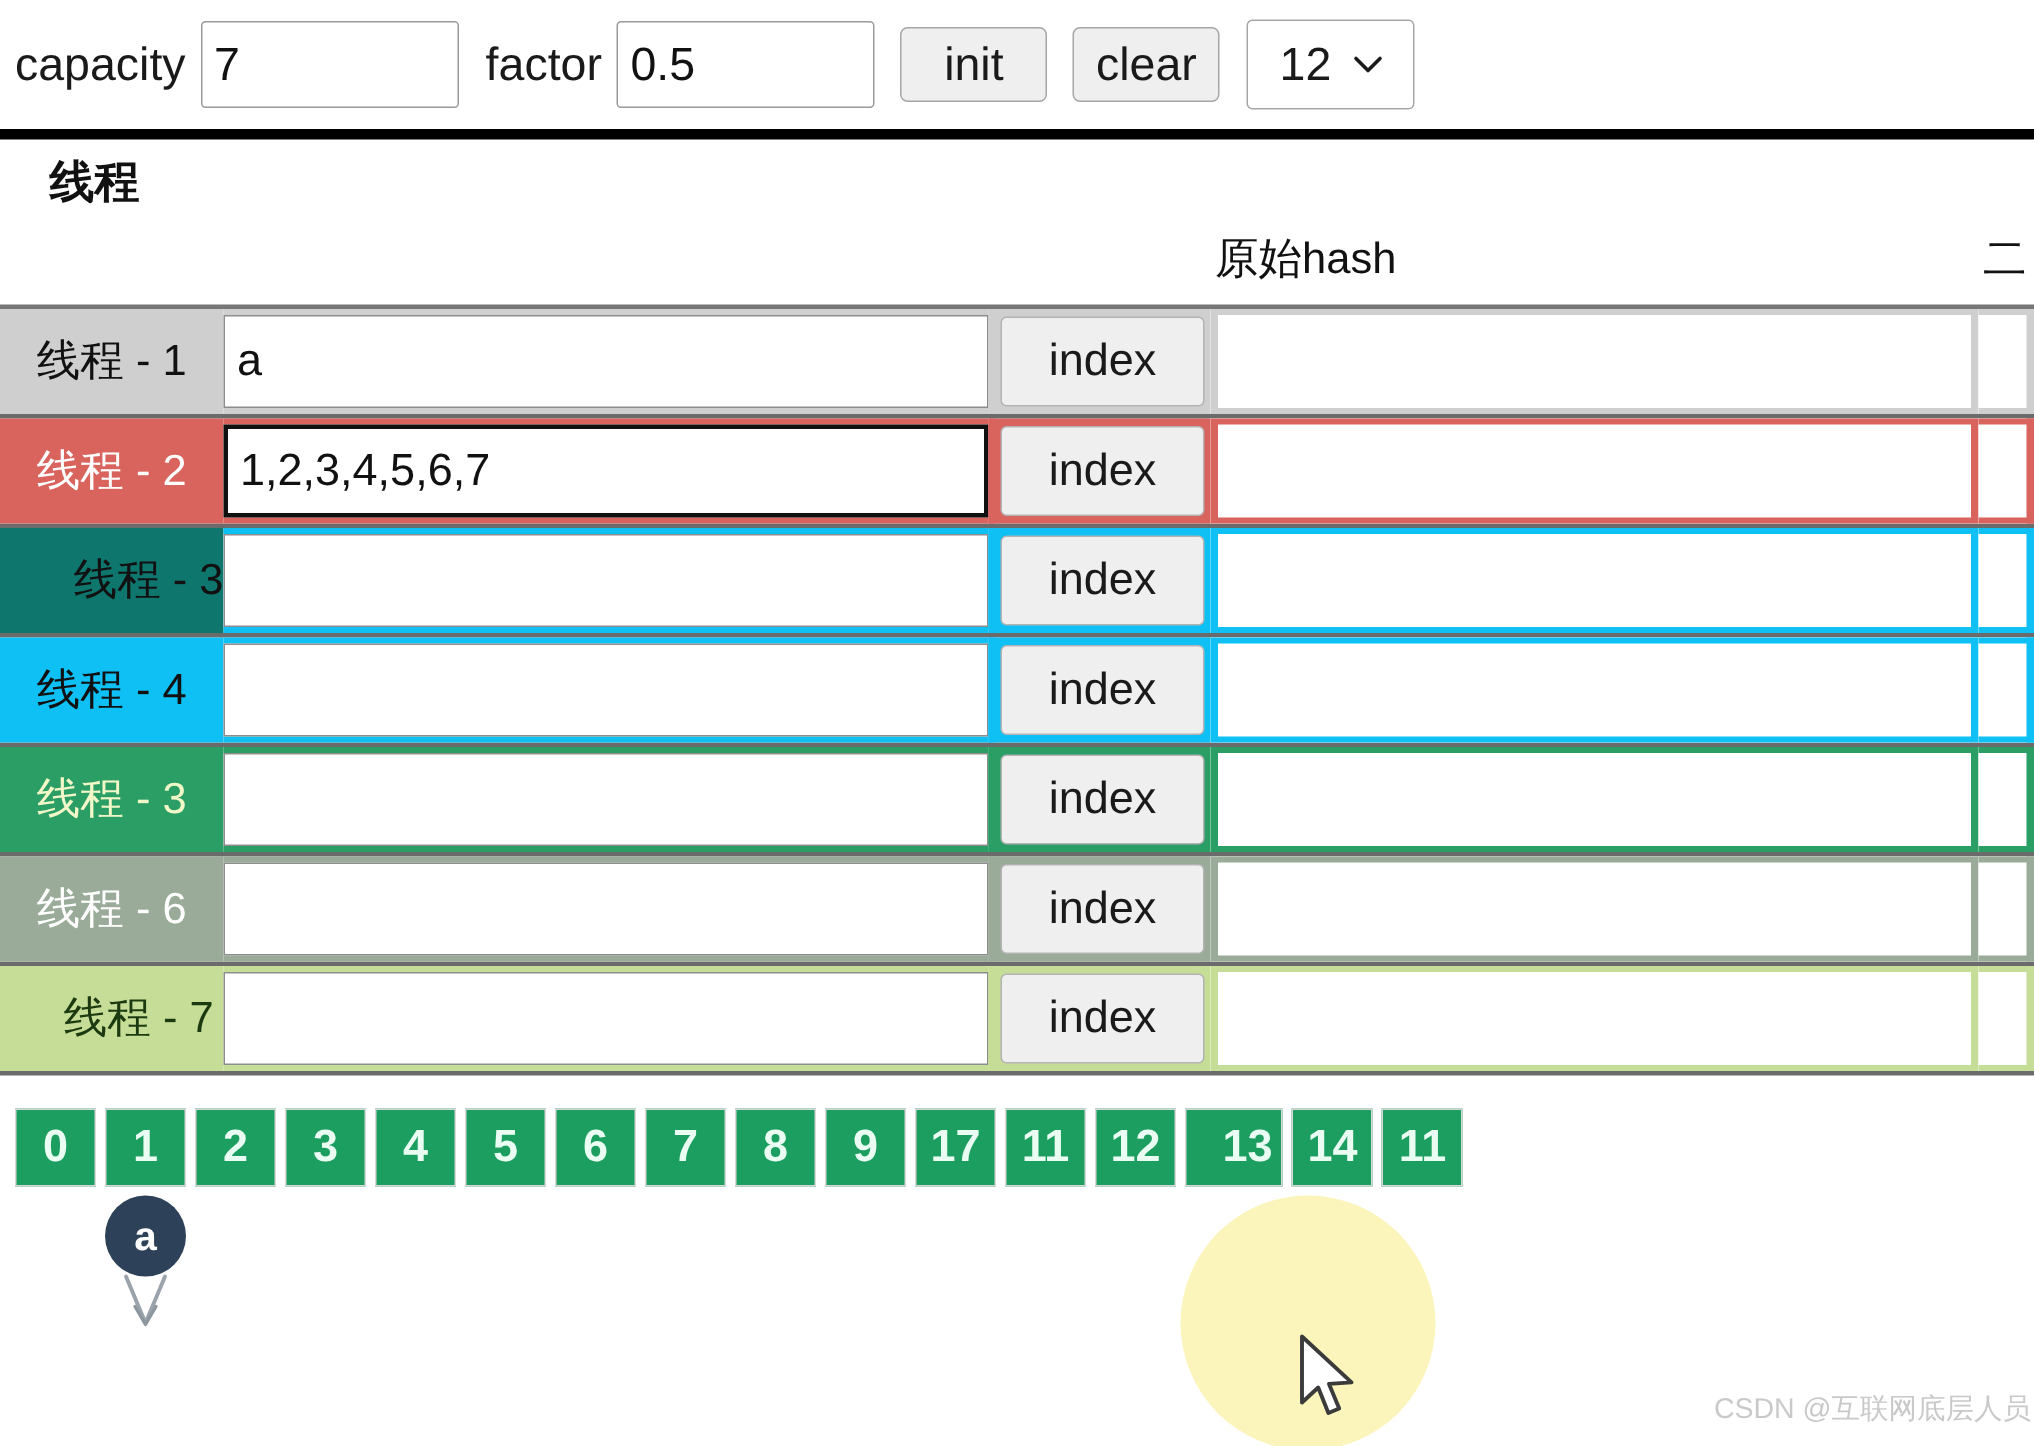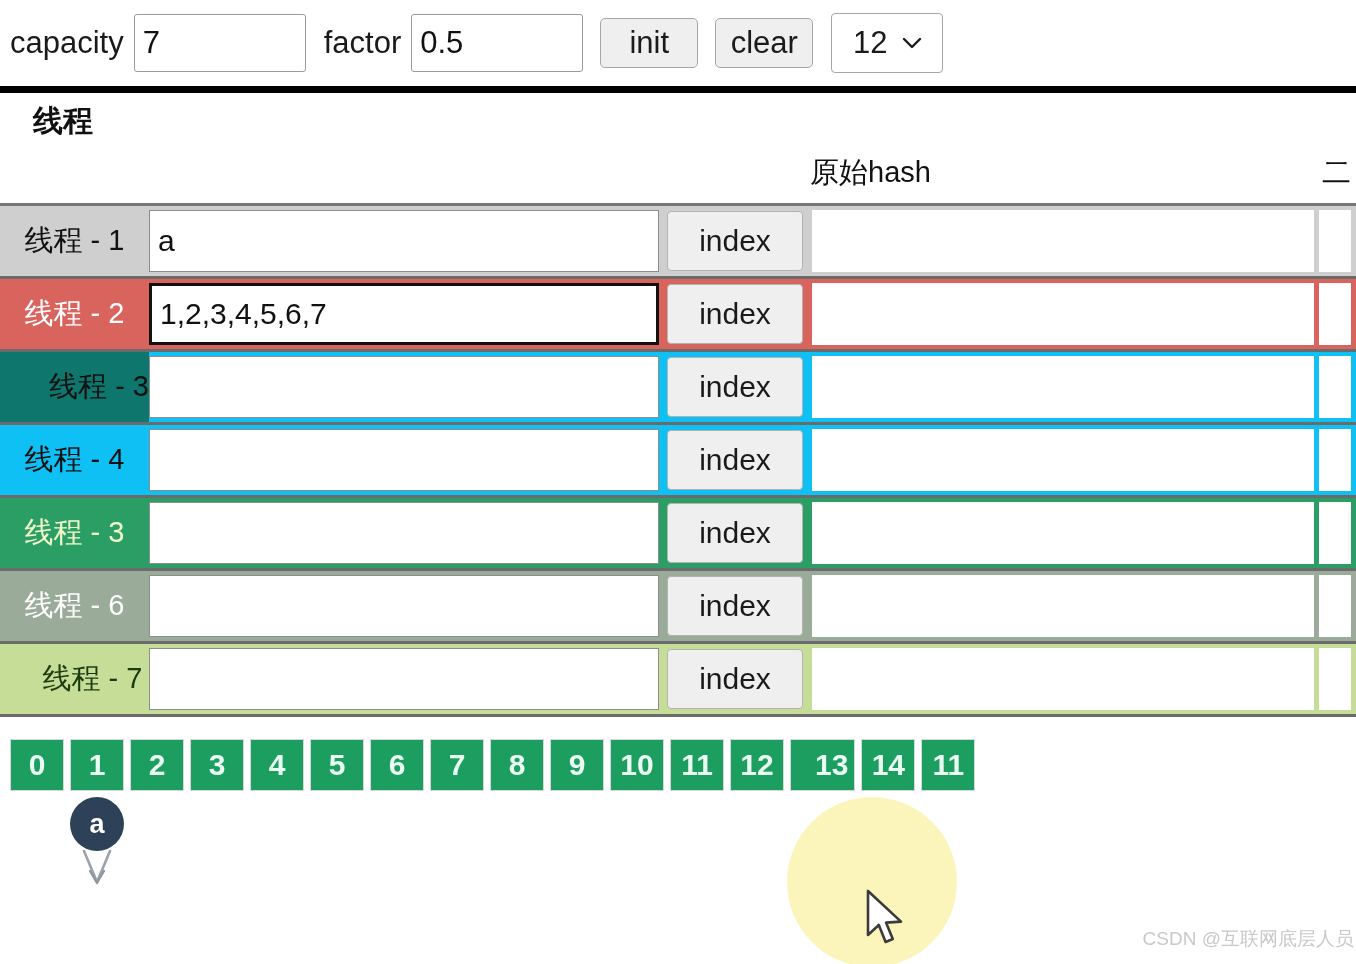--- a/index.html
+++ b/index.html
@@ -428,21 +428,21 @@
     <div class="bucket" style="background: rgb(28, 158, 96);">0</div>
     <div class="bucket" style="background: rgb(28, 158, 96);">1</div>
     <div class="bucket" style="background: rgb(28, 158, 96);">2</div>
     <div class="bucket" style="background: rgb(28, 158, 96);">3</div>
     <div class="bucket" style="background: rgb(28, 158, 96);">4</div>
     <div class="bucket" style="background: rgb(28, 158, 96);">5</div>
     <div class="bucket" style="background: rgb(28, 158, 96);">6</div>
     <div class="bucket" style="background: rgb(28, 158, 96);">7</div>
     <div class="bucket" style="background: rgb(28, 158, 96);">8</div>
     <div class="bucket" style="background: rgb(28, 158, 96);">9</div>
-    <div class="bucket" style="background: rgb(28, 158, 96);">10</div>
+    <div class="bucket" style="background: rgb(28, 158, 96);">17</div>
     <div class="bucket" style="background: rgb(28, 158, 96);">11</div>
     <div class="bucket" style="background: rgb(28, 158, 96);">12</div>
     <div class="bucket" style="background: rgb(28, 158, 96); padding-left: 24px;">13</div>
     <div class="bucket" style="background: rgb(28, 158, 96);">14</div>
     <div class="bucket" style="background: rgb(28, 158, 96);">11</div>
   </div>
 
 <div id="pin-layer">
     <div class="pin" style="left: 70px; top: 6px;">
       <div class="pin-circle" style="background: rgb(45, 66, 88);">a</div>

